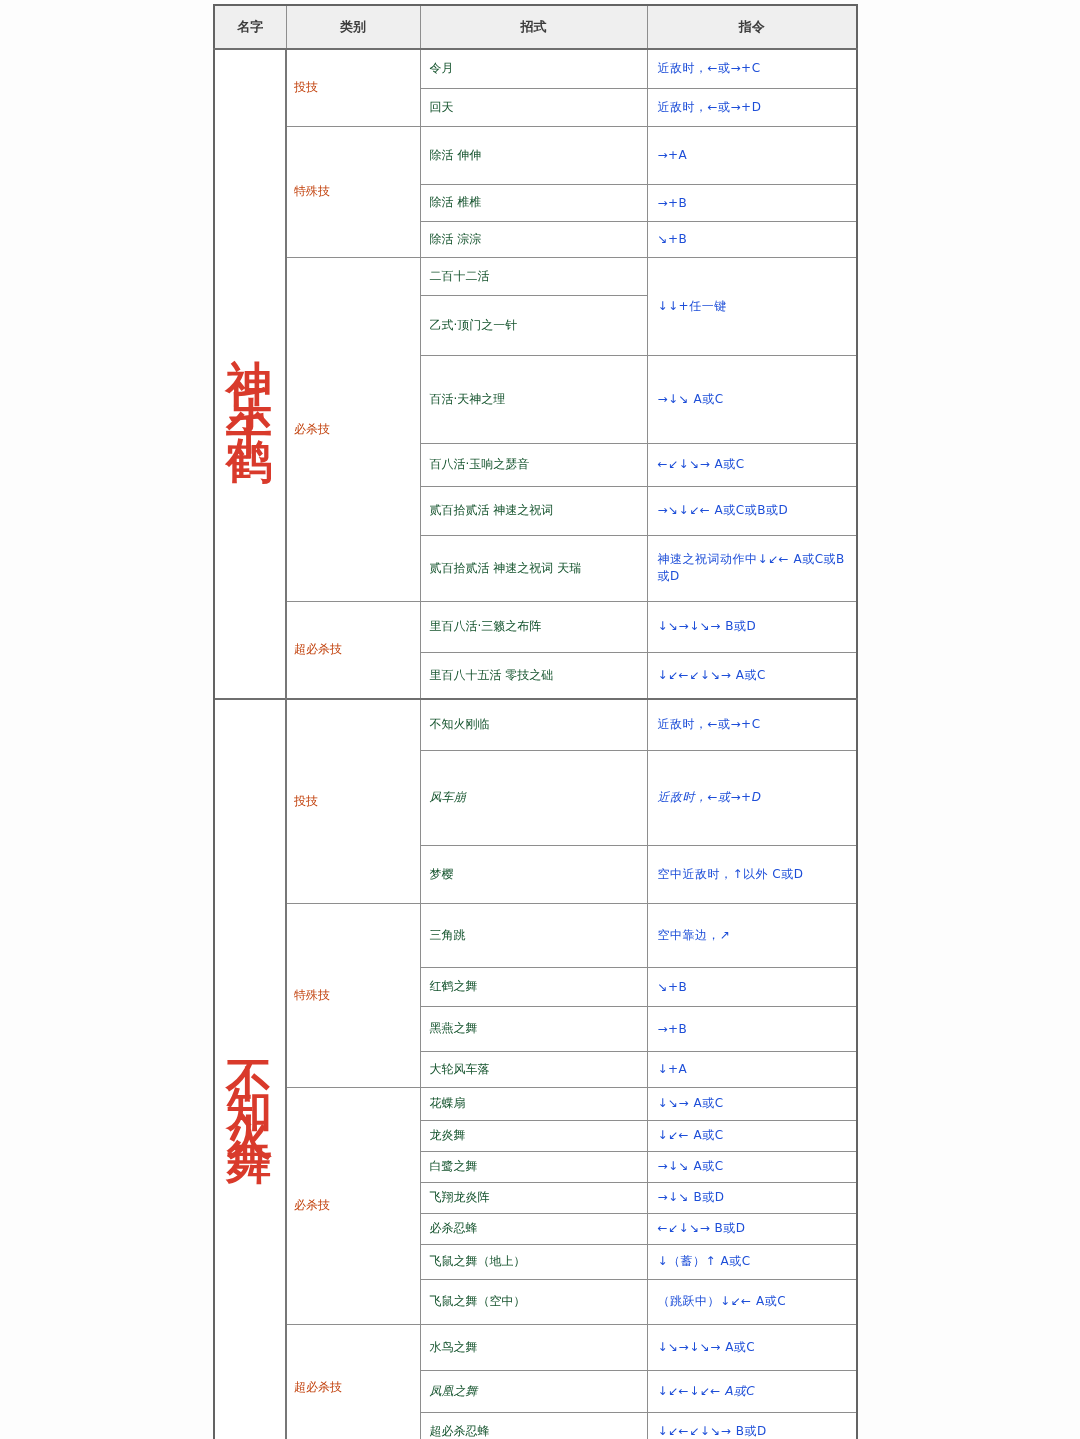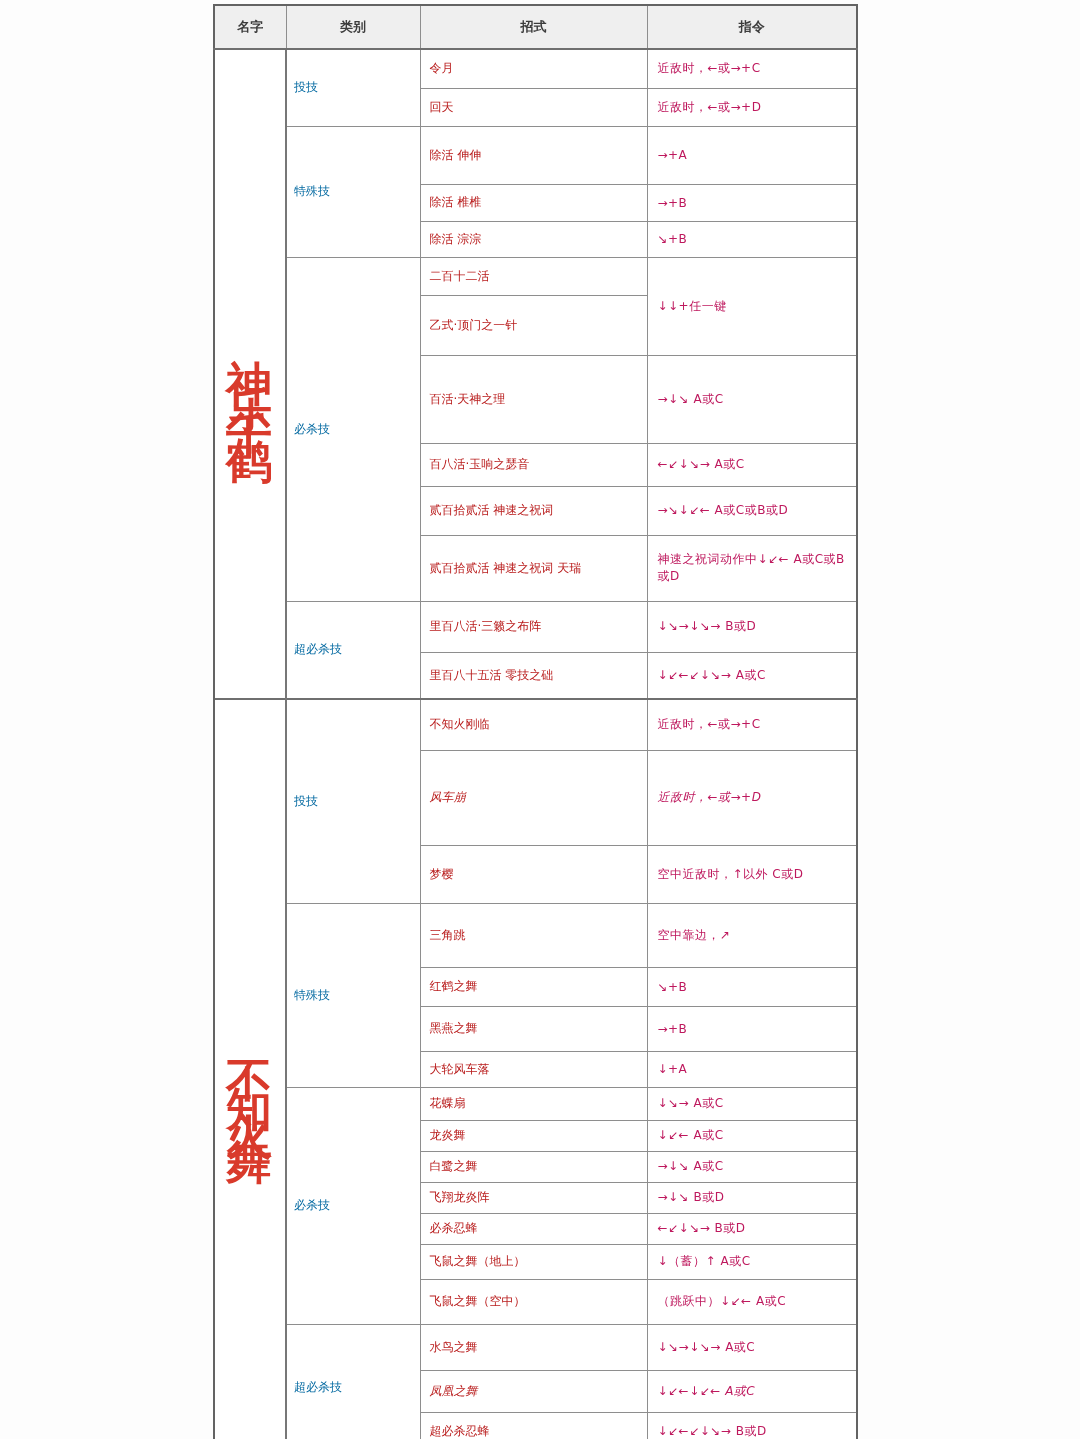--- a/index.html
+++ b/index.html
@@ -57,35 +57,35 @@
     font-weight: bold;
     font-size: 46px;
     letter-spacing: 26px;
     line-height: 1;
   }
   td.cat-cell {
     vertical-align: middle;
     text-align: left;
     padding-left: 7px;
     font-size: 12px;
-    color: #0369a1;
+    color: #c2410c;
   }
   td.move-cell {
     vertical-align: middle;
     text-align: left;
     padding-left: 9px;
     font-size: 12px;
-    color: #b91c1c;
+    color: #14532d;
   }
   td.cmd-cell {
     vertical-align: middle;
     text-align: left;
     padding-left: 10px;
     font-size: 12px;
-    color: #be185d;
+    color: #1d4ed8;
     letter-spacing: 0.5px;
   }
   tr.char-boundary td {
     border-top: 2px solid #6f6f6f;
   }
 </style>
 </head>
 <body>
 
 <div class="page">

